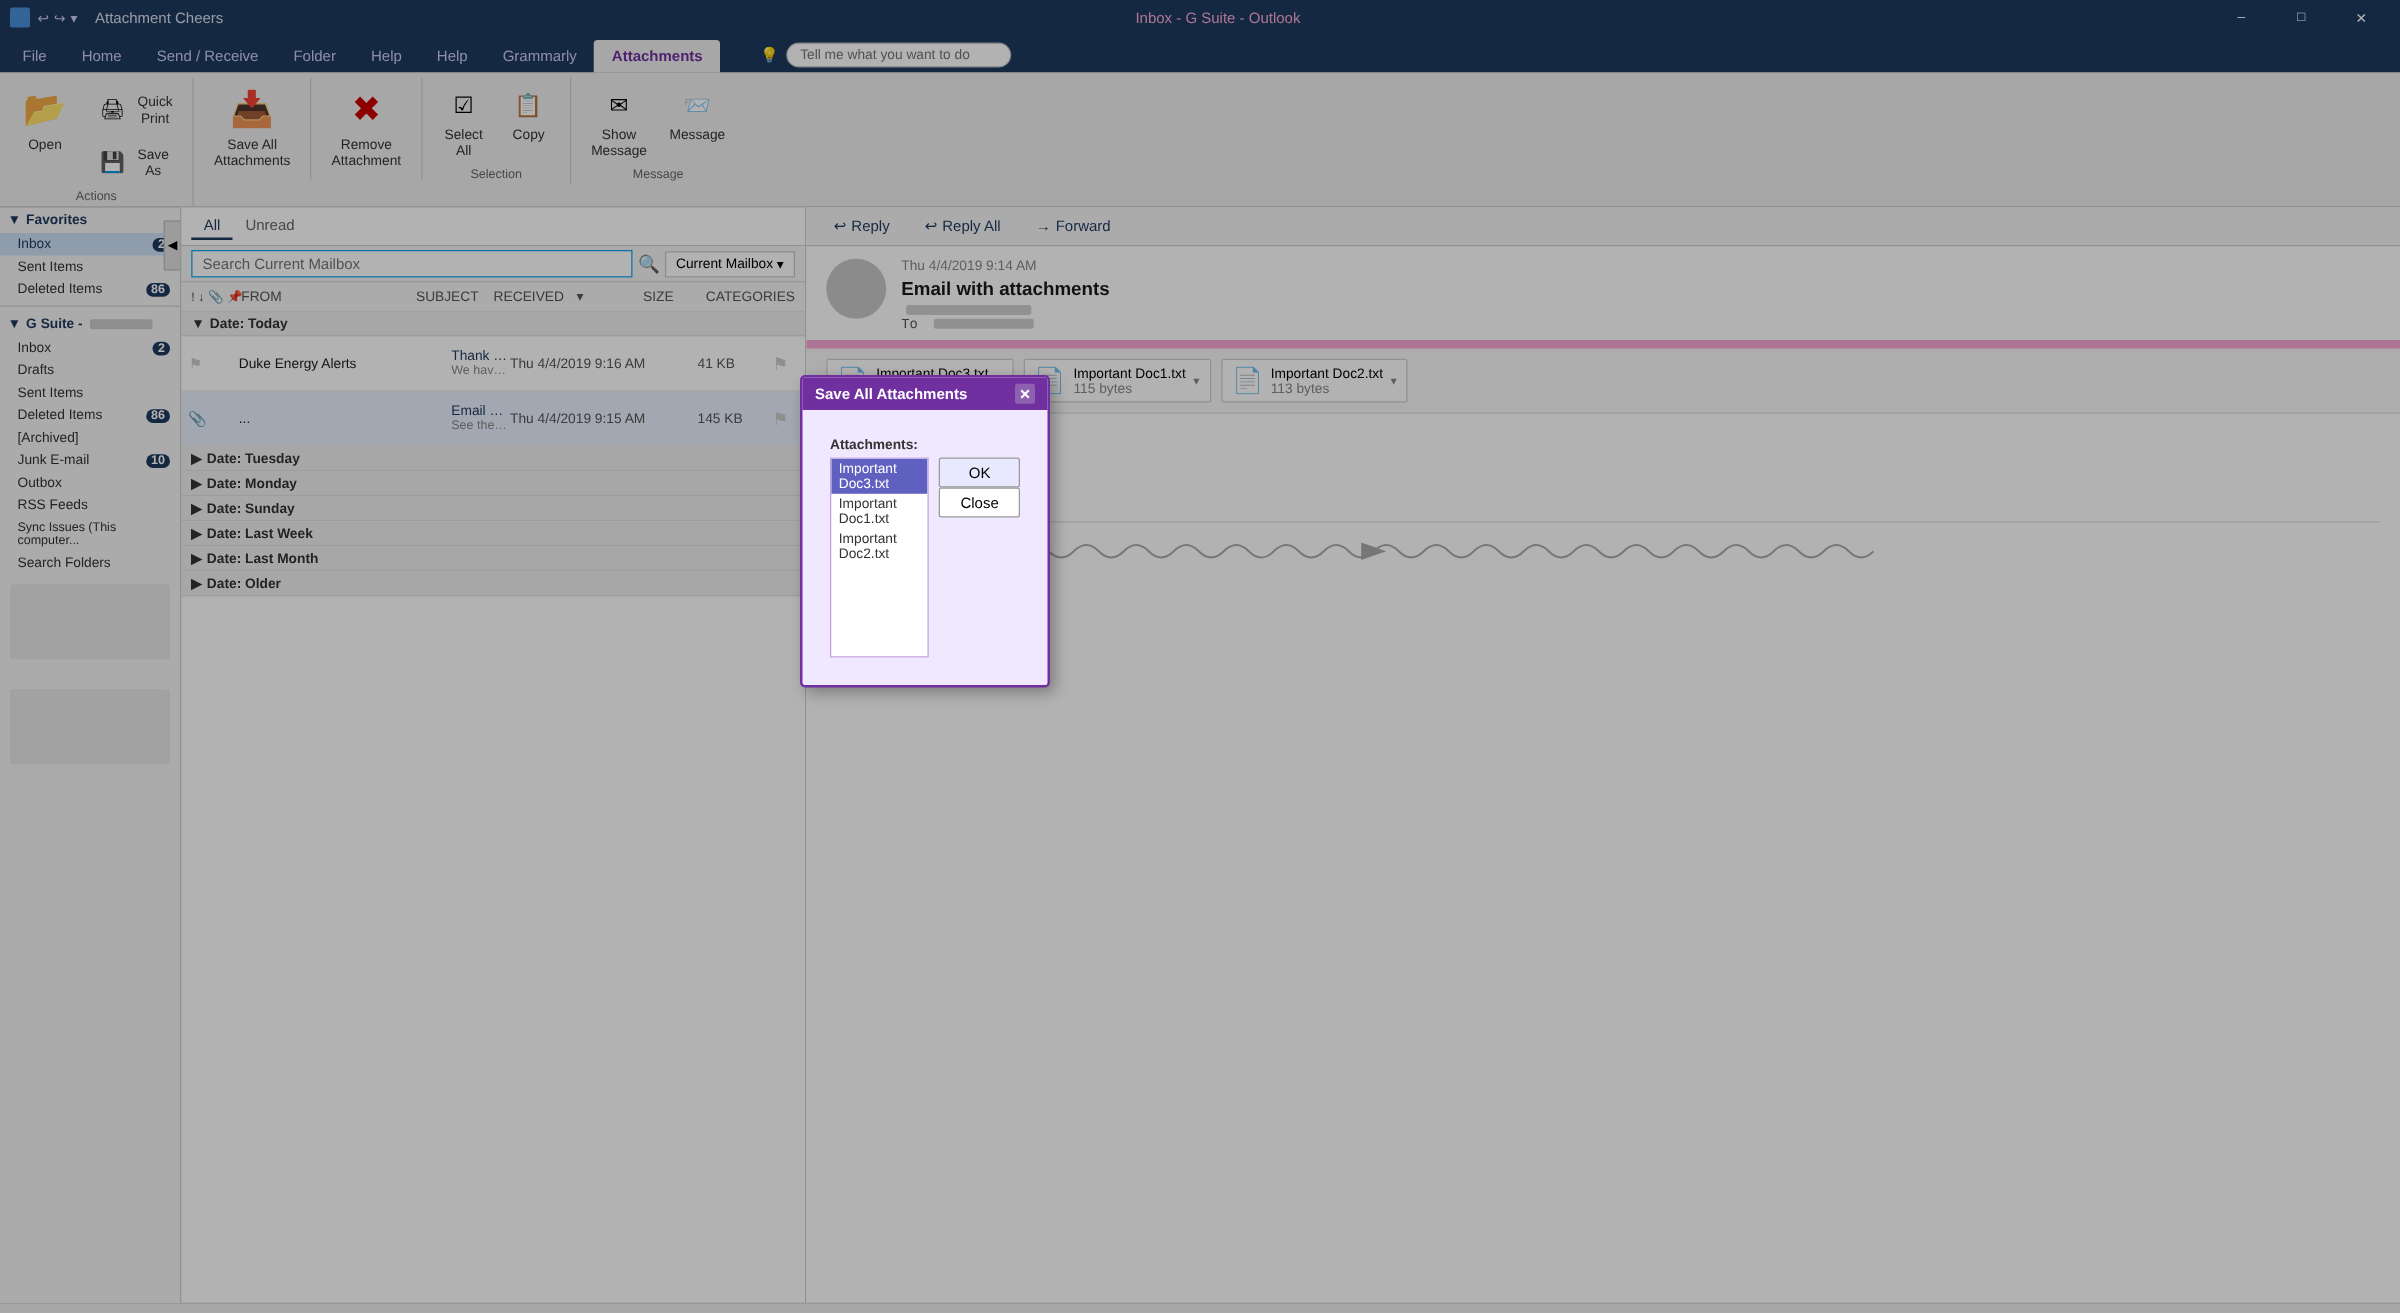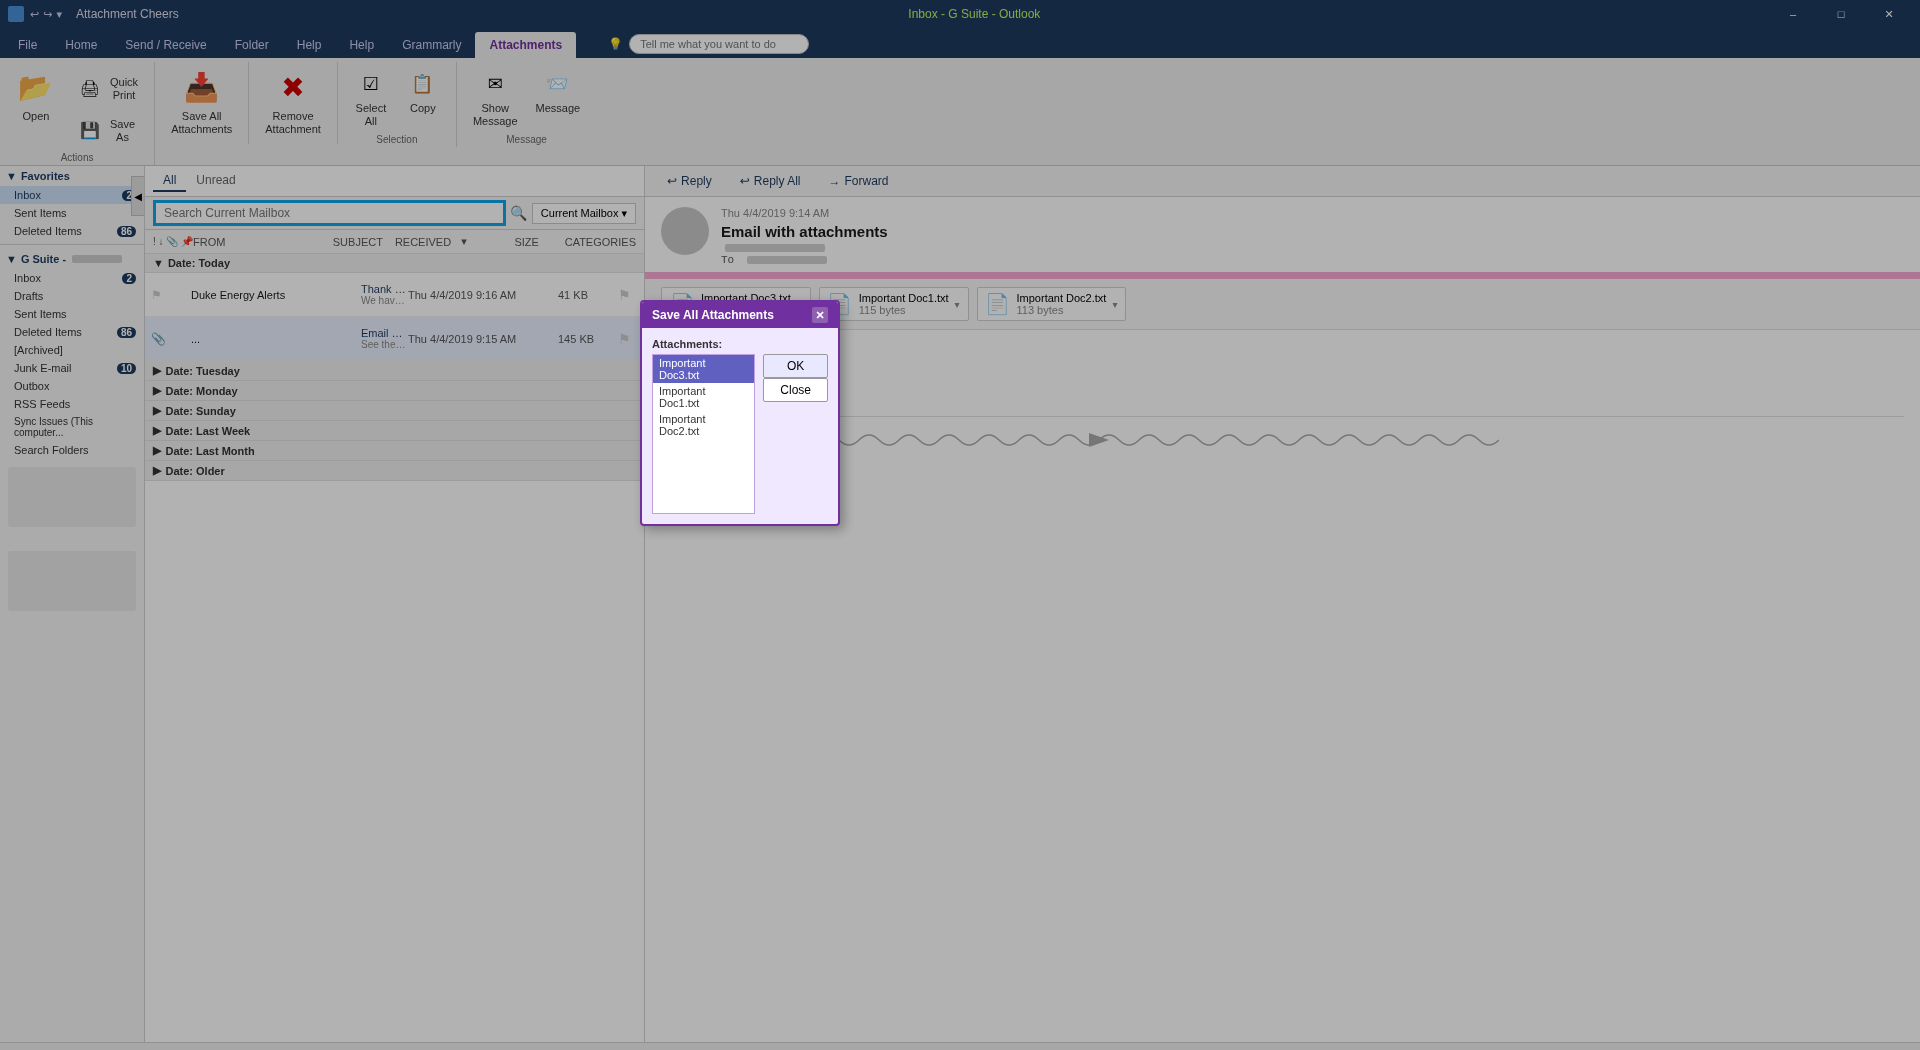--- a/index.html
+++ b/index.html
@@ -12,21 +12,21 @@
       display: flex;
       align-items: center;
       justify-content: space-between;
       padding: 0 8px;
       color: white;
     }
     .title-bar-left { display: flex; align-items: center; gap: 6px; }
     .title-bar-icon { width: 16px; height: 16px; background: #4a90d9; border-radius: 2px; }
     .title-bar-qs { display: flex; gap: 4px; }
     .title-bar-qs span { font-size: 11px; color: #cce; cursor: pointer; }
-    .title-bar-center { font-size: 12px; color: #bef264; }
+    .title-bar-center { font-size: 12px; color: #f9a8d4; }
     .title-bar-right { display: flex; gap: 2px; }
     .title-bar-btn { width: 46px; height: 28px; display: flex; align-items: center; justify-content: center; color: white; font-size: 11px; cursor: pointer; }
 
     
     .ribbon-tabs {
       height: 30px;
       background: #1e3a5f;
       display: flex;
       align-items: flex-end;
       padding-left: 4px;
@@ -196,21 +196,21 @@
     .search-bar {
       display: flex;
       align-items: center;
       padding: 3px 8px;
       background: #f5f5f5;
       border-bottom: 1px solid #d0d0d0;
       gap: 4px;
     }
     .search-input {
       flex: 1;
-      border: 3px solid #0ea5e9;
+      border: 1px solid #0ea5e9;
       padding: 3px 8px;
       font-size: 12px;
       background: white;
     }
     .search-scope-btn {
       padding: 3px 8px;
       font-size: 11px;
       border: 1px solid #c8c8c8;
       background: white;
       cursor: pointer;
@@ -387,21 +387,21 @@
     }
     .modal-close-btn {
       width: 16px; height: 16px;
       background: #9060b0;
       border-radius: 2px;
       display: flex; align-items: center; justify-content: center;
       cursor: pointer;
       font-size: 11px;
       color: white;
     }
-    .modal-body { padding: 10px; }
+    .modal-body { padding: 22px; }
     .modal-label { font-size: 11px; font-weight: bold; color: #333; margin-bottom: 4px; }
     .modal-list {
       border: 1px solid #c0a0e0;
       background: white;
       min-height: 160px;
       font-size: 11px;
       overflow-y: auto;
     }
     .modal-list-item {
       padding: 2px 6px;

